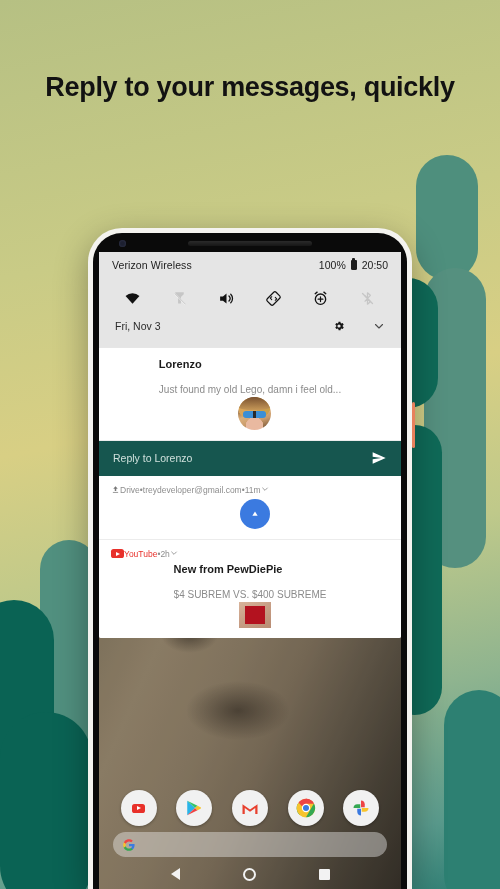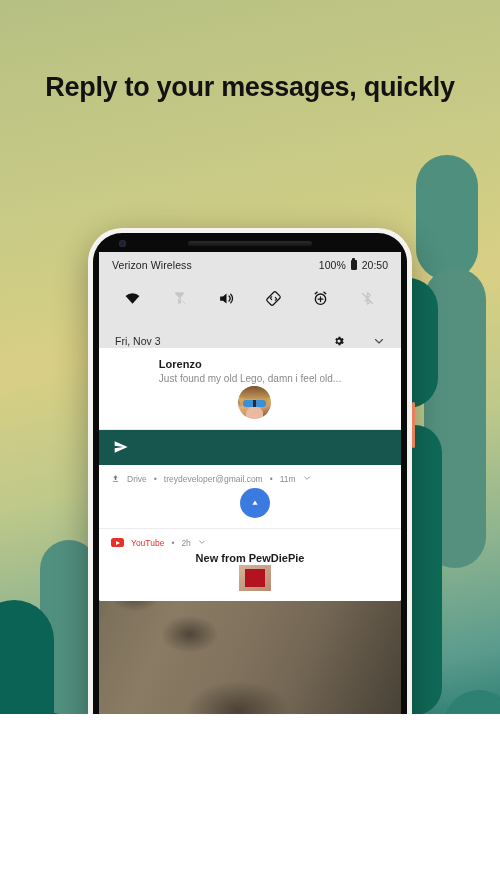--- a/index.html
+++ b/index.html
@@ -5,21 +5,21 @@
   * { box-sizing: border-box; margin: 0; padding: 0; }
   html, body {
     width: 500px; height: 889px;
     overflow: hidden;
     font-family: "Liberation Sans", sans-serif;
   }
 
   
   #stage {
     position: relative;
-    width: 500px; height: 714px;
+    width: 500px; height: 889px;
     background: linear-gradient(168deg, #b6c083 0%, #c9cb86 28%, #d8cf84 46%, #bfc98a 62%, #8fb48f 78%, #5a9b8d 92%, #2f7f74 100%);
     overflow: hidden;
   }
   .blob {
     position: absolute;
     border-radius: 999px;
   }
 
   
   #phone {
@@ -133,21 +133,21 @@
   }
   .qs-tile {
     width: 30px; height: 30px;
     display: flex; align-items: center; justify-content: center;
   }
   .qs-tile svg { display: block; }
   .qs-on   { color: #121212; }
   .qs-off  { color: #c6c6c6; }
 
   #qs-footer {
-    display: flex; align-items: flex-end;
+    display: flex; align-items: flex-start;
     height: 28px;
     padding: 0 16px;
     font-size: 10.5px;
     color: #2b2b2b;
     border-bottom: 1px solid #e6e6e6;
   }
   #qs-footer .date { flex: 1; }
   #qs-footer .gear { margin-right: 28px; color: #151515; display:flex; }
   #qs-footer .chev { color: #4a4a4a; display:flex; }
 
@@ -160,25 +160,25 @@
   }
   .notif-row { display: flex; align-items: center; flex-direction: column; }
   .notif-text { flex: 1; min-width: 0; }
   .notif-title {
     font-size: 11px; font-weight: bold; color: #1b1b1b;
     line-height: 1.3;
     white-space: nowrap; overflow: hidden; text-overflow: ellipsis;
   }
   .notif-body {
     font-size: 10px; color: #8b8b8b;
-    line-height: 1.35; margin-top: 1px;
+    line-height: 1.35; margin-top: 12px;
     white-space: nowrap; overflow: hidden; text-overflow: ellipsis;
   }
   .notif-header {
-    display: flex; align-items: center; gap: 7px;
+    display: flex; align-items: center; gap: 0;
     font-size: 8.5px; color: #8d8d8d;
     margin-bottom: 3px;
   }
   .notif-header .app { font-weight: normal; }
   .avatar {
     width: 33px; height: 33px; border-radius: 50%;
     margin-left: 9px; flex: none;
     background:
       radial-gradient(circle at 50% 88%, #e9b9a0 0 26%, rgba(233,185,160,0) 27%),
       radial-gradient(circle at 30% 34%, #d9a457 0 30%, rgba(217,164,87,0) 31%),
@@ -465,20 +465,21 @@
                 <div class="notif-body">Just found my old Lego, damn i feel old...</div>
               </div>
               <div class="avatar">
                 <div class="hair"></div>
                 <div class="shades"></div>
               </div>
             </div>
           </div>
 
           <div id="reply-bar">
+            <input id="reply-input" type="text" placeholder="Reply to Lorenzo" style="">
             <span id="send-btn">
               <svg width="16" height="16" viewBox="0 0 24 24" fill="currentColor">
                   <path d="M2.5 20.5 22 12 2.5 3.5 2.5 10l13 2-13 2z"></path>
                 </svg>
             </span>
           </div>
 
           <div class="notif">
             <div class="notif-header">
               <span>
@@ -517,20 +518,21 @@
               <span>2h</span>
               <span>
                 <svg width="8" height="8" viewBox="0 0 24 24" fill="none" stroke="#8d8d8d" stroke-width="2.6" stroke-linecap="round" stroke-linejoin="round">
                     <path d="M5 9l7 7 7-7"></path>
                   </svg>
               </span>
             </div>
             <div class="notif-row">
               <div class="notif-text">
                 <div class="notif-title">New from PewDiePie</div>
+                <div class="notif-body">$4 SUBREM VS. $400 SUBREME</div>
               </div>
               <div class="yt-thumb">
                 <div class="sq"></div>
               </div>
             </div>
           </div>
 
         </div>
 
       </div>

